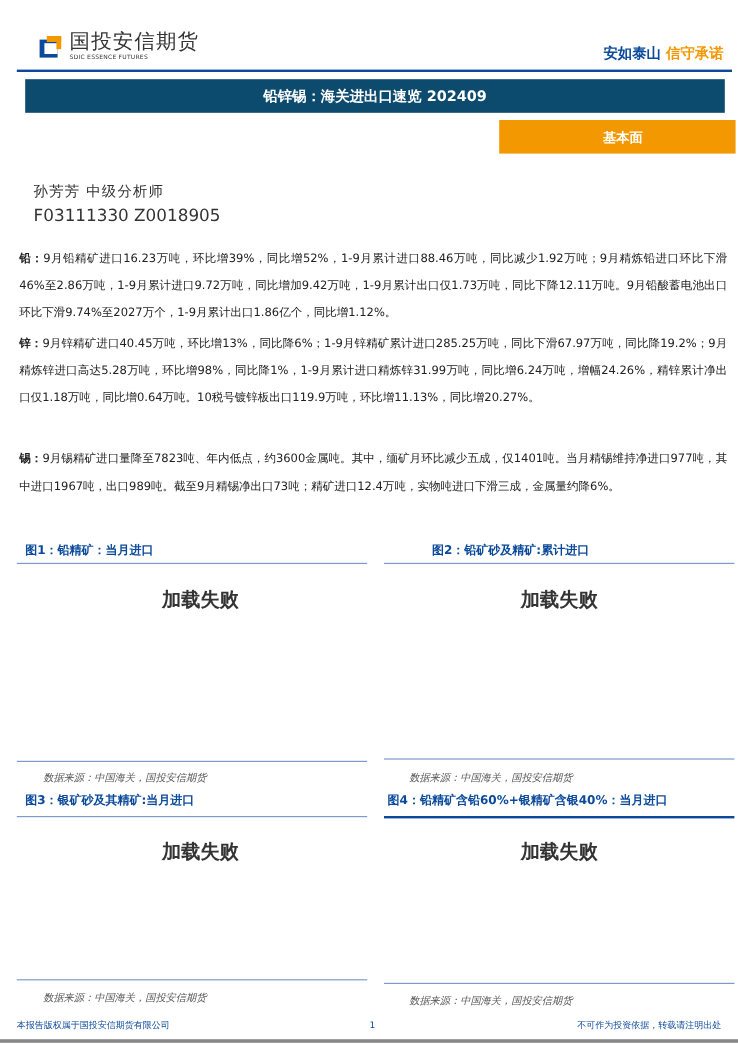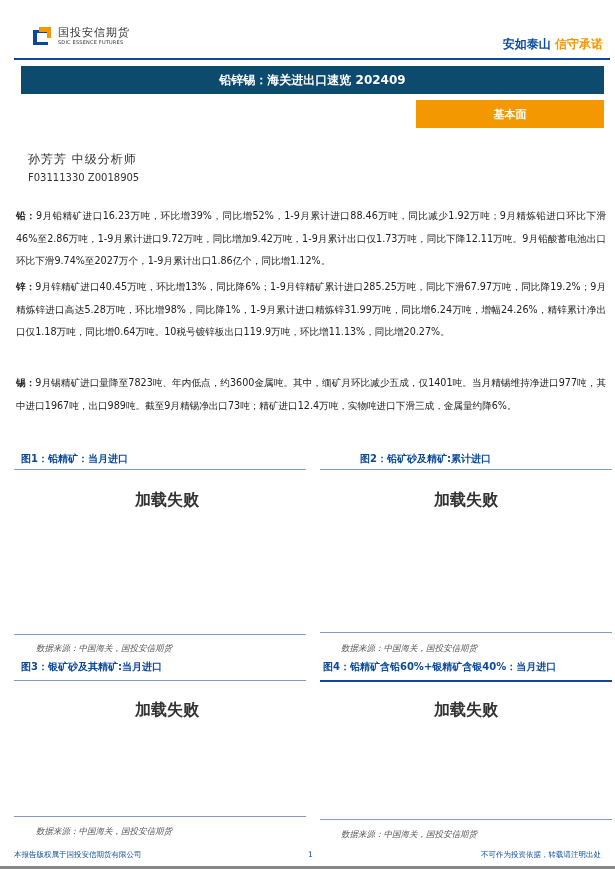--- a/index.html
+++ b/index.html
@@ -7,33 +7,33 @@
   .abs { position:absolute; }
 
   
   .logo { left:33px; top:27px; display:flex; align-items:center; }
   .logo-mark { width:18px; height:18px; position:relative; margin-right:7px; }
   .logo-mark .blue { position:absolute; left:0; top:3px; width:15px; height:15px; background:#0b4a9b; }
   .logo-mark .white { position:absolute; left:4px; top:6px; width:11px; height:9px; background:#fff; }
   .logo-mark .orange { position:absolute; left:6px; top:0; width:12px; height:5px; background:#f39800; }
   .logo-mark .orange2 { position:absolute; left:14px; top:0; width:4px; height:11px; background:#f39800; }
   .logo-text { display:flex; flex-direction:column; line-height:1; }
-  .logo-cn { font-size:11px; color:#333; letter-spacing:1px; }
+  .logo-cn { font-size:17px; color:#333; letter-spacing:1px; }
   .logo-en { font-size:5px; color:#333; margin-top:2px; letter-spacing:0.2px; }
 
   .slogan { right:12px; top:36px; font-size:12px; font-weight:bold; }
   .slogan .s1 { color:#0b4a9b; }
   .slogan .s2 { color:#f39800; }
   .header-rule { left:14px; top:58px; width:596px; height:2px; background:#0b4a9b; }
 
   .title-bar { left:21px; top:66px; width:583px; height:28px; background:#0c4a6e; color:#fff; font-size:12px; font-weight:bold; display:flex; align-items:center; justify-content:center; }
-  .tag { left:416px; top:100px; width:188px; height:28px; background:#f39800; color:#fff; font-size:11px; font-weight:bold; display:flex; align-items:center; justify-content:center; }
+  .tag { left:416px; top:100px; width:188px; height:28px; background:#f39800; color:#fff; font-size:11px; font-weight:bold; display:flex; align-items:center; justify-content:center;padding-left:9px; }
 
   .author { left:28px; top:151px; font-size:12px; font-weight:normal; color:#333; letter-spacing:1px; }
-  .author-id { left:28px; top:172px; font-size:10px; color:#333; }
+  .author-id { left:28px; top:172px; font-size:14px; color:#333; }
 
   .para { left:16px; width:590px; font-size:9.6px; line-height:22.5px; color:#222; text-align:justify; }
   .para b { font-weight:bold; }
 
   
   .fig-title { font-size:10px; font-weight:bold; color:#0b4a9b; }
   .fig-rule { height:1px; background:#7f9bc8; }
   .fig-rule.dark { background:#0b4a9b; height:2px; }
   .fig-placeholder { font-size:16px; color:#333;font-weight:bold; }
   .fig-source { font-size:8.5px; font-style:italic; color:#555; font-family:"DejaVu Serif", serif;margin-left:12px; }

